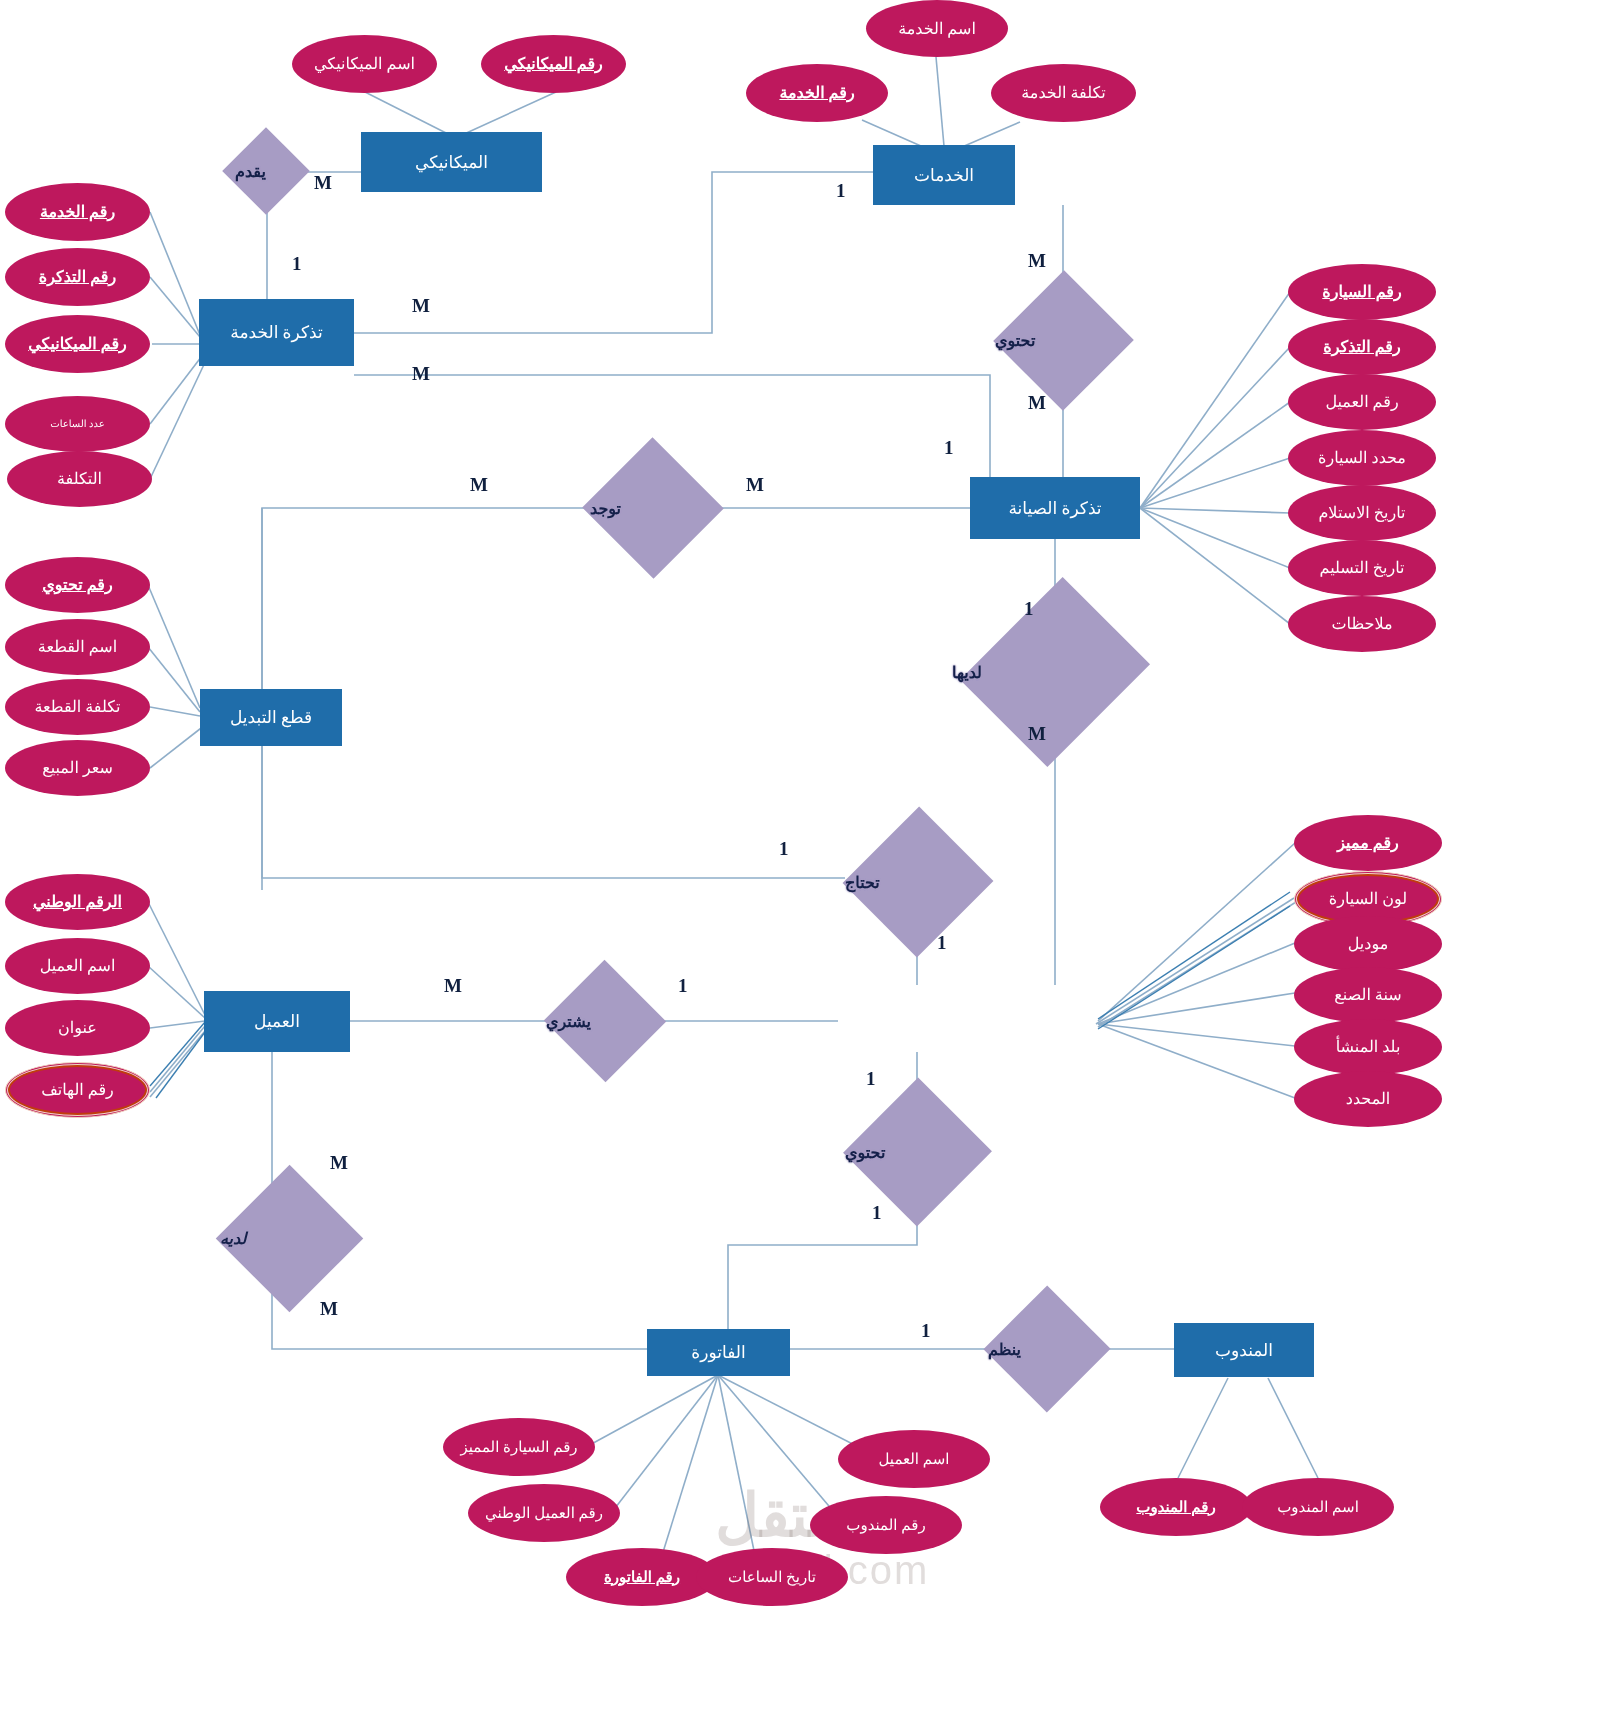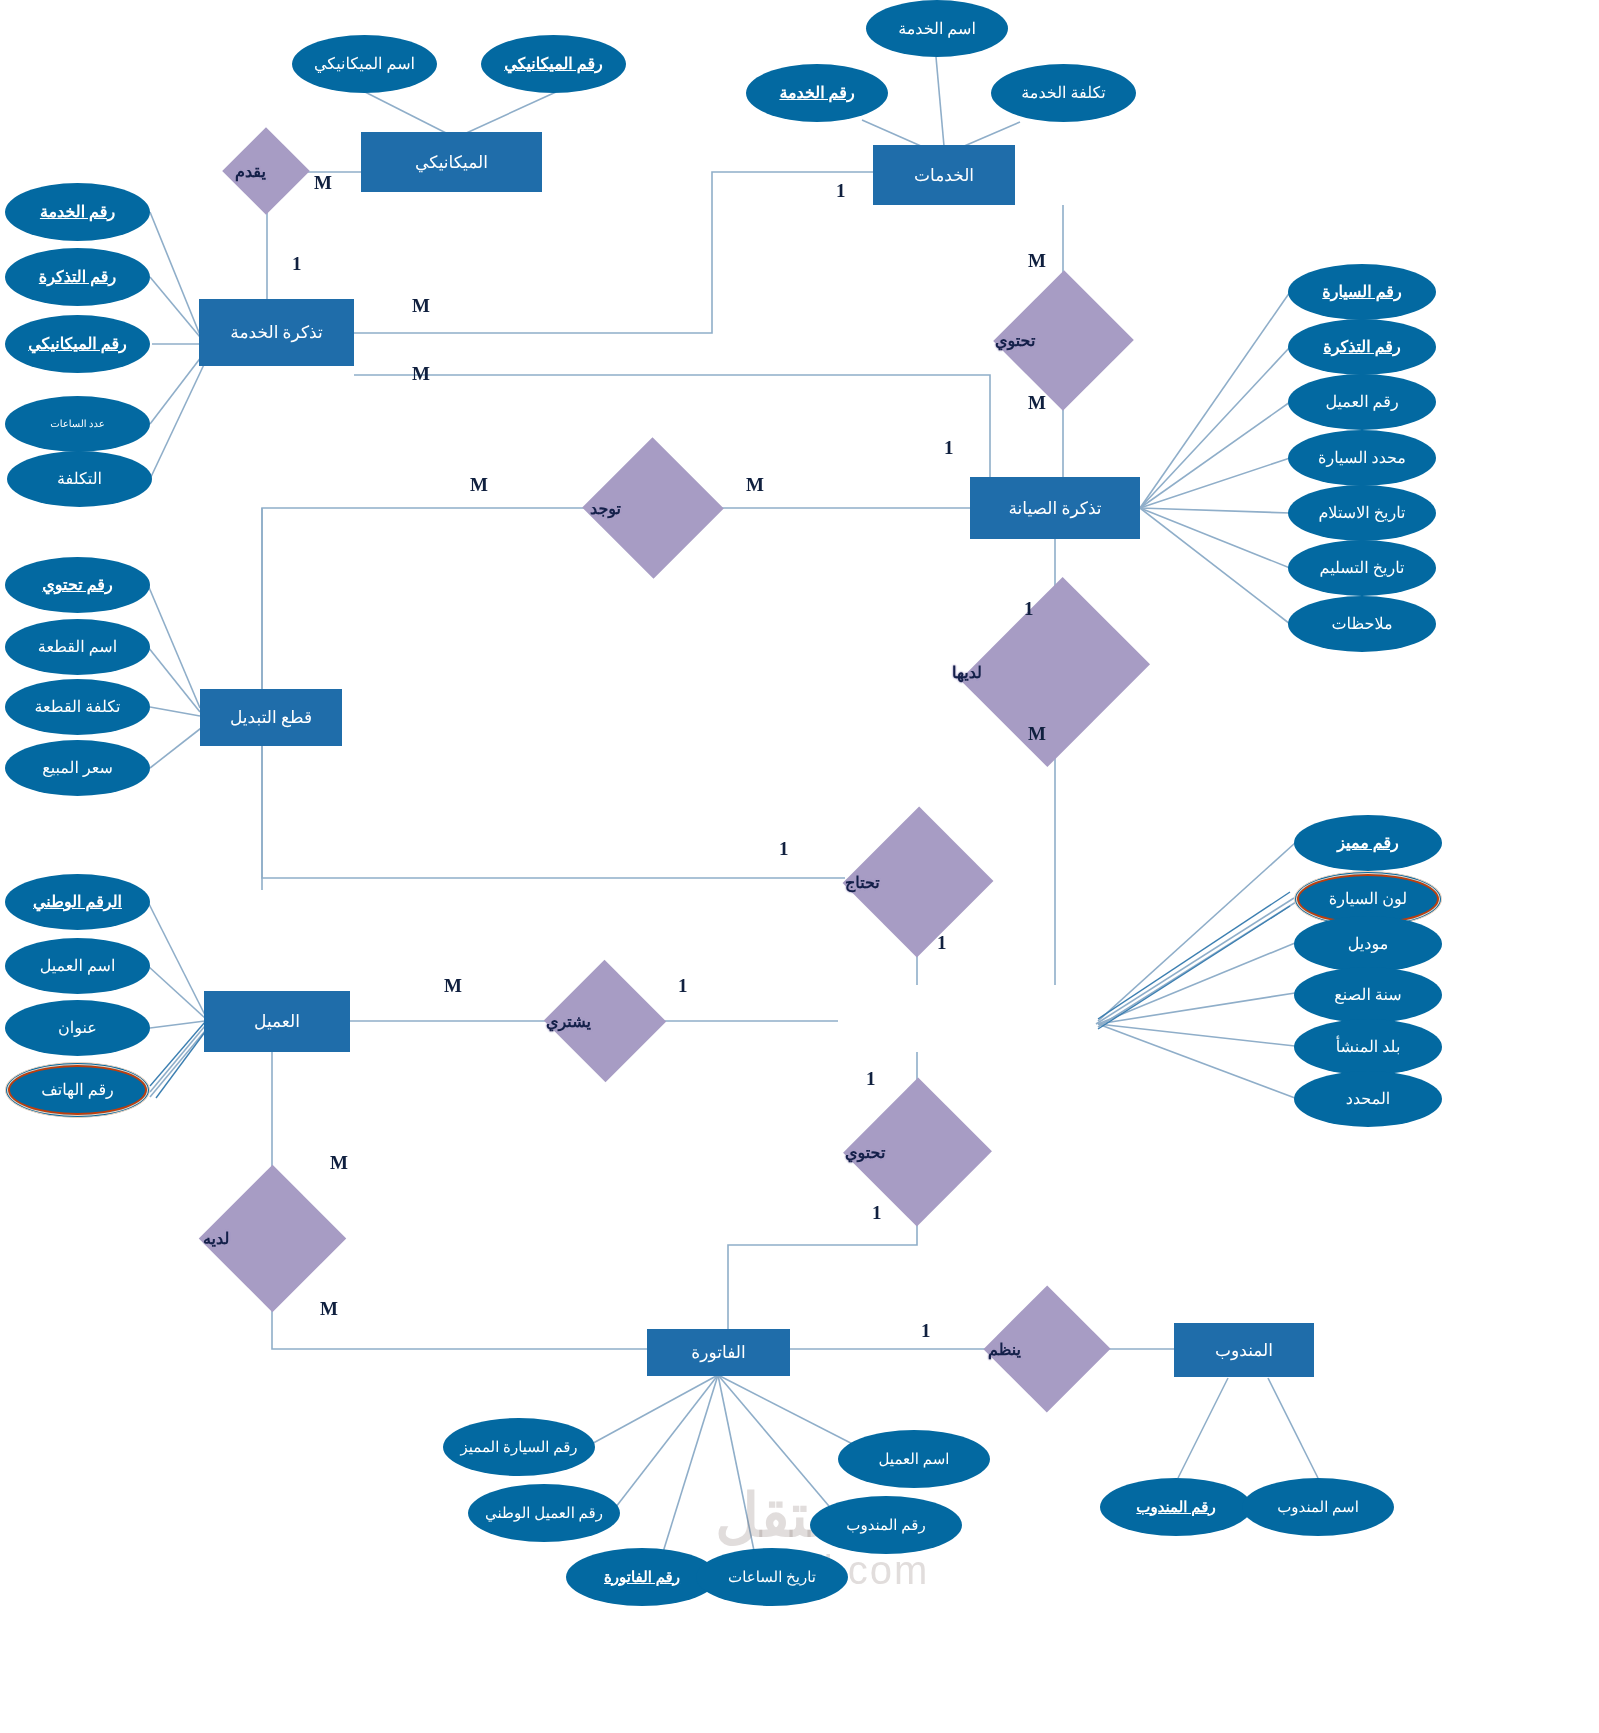--- a/index.html
+++ b/index.html
@@ -20,21 +20,21 @@
     font-size:17px;
     letter-spacing:.2px;
     box-sizing:border-box;
     text-align:center;
     z-index:5;
   }
 
   
   .attr{
     position:absolute;
-    background:#0369a1;
+    background:#be185d;
     color:#ffffff;
     border-radius:50%;
     display:flex;align-items:center;justify-content:center;
     font-size:16px;
     text-align:center;
     box-sizing:border-box;
     z-index:5;
     line-height:1;
     padding:0 4px;
   }
@@ -251,21 +251,21 @@
   <div class="rel" style="left:546px;top:963px;width:118px;height:116px;">
     <div class="dia" style="transform:rotate(45deg) scale(0.74,0.74);"></div>
     <span>يشتري</span>
   </div>
 
   <div class="rel" style="left:845px;top:1107px;width:145px;height:90px;">
     <div class="dia" style="transform:rotate(45deg) scale(0.72,1.18);"></div>
     <span>تحتوي</span>
   </div>
 
-  <div class="rel" style="left:203px;top:1195px;width:139px;height:87px;">
+  <div class="rel" style="left:220px;top:1195px;width:139px;height:87px;font-style:italic;">
     <div class="dia" style="transform:rotate(45deg) scale(0.75,1.20);"></div>
     <span>لديه</span>
   </div>
 
   <div class="rel" style="left:988px;top:1300px;width:118px;height:98px;">
     <div class="dia" style="transform:rotate(45deg) scale(0.76,0.92);"></div>
     <span>ينظم</span>
   </div>
 
   <div class="attr" style="left:292px;top:35px;width:145px;height:58px;">

